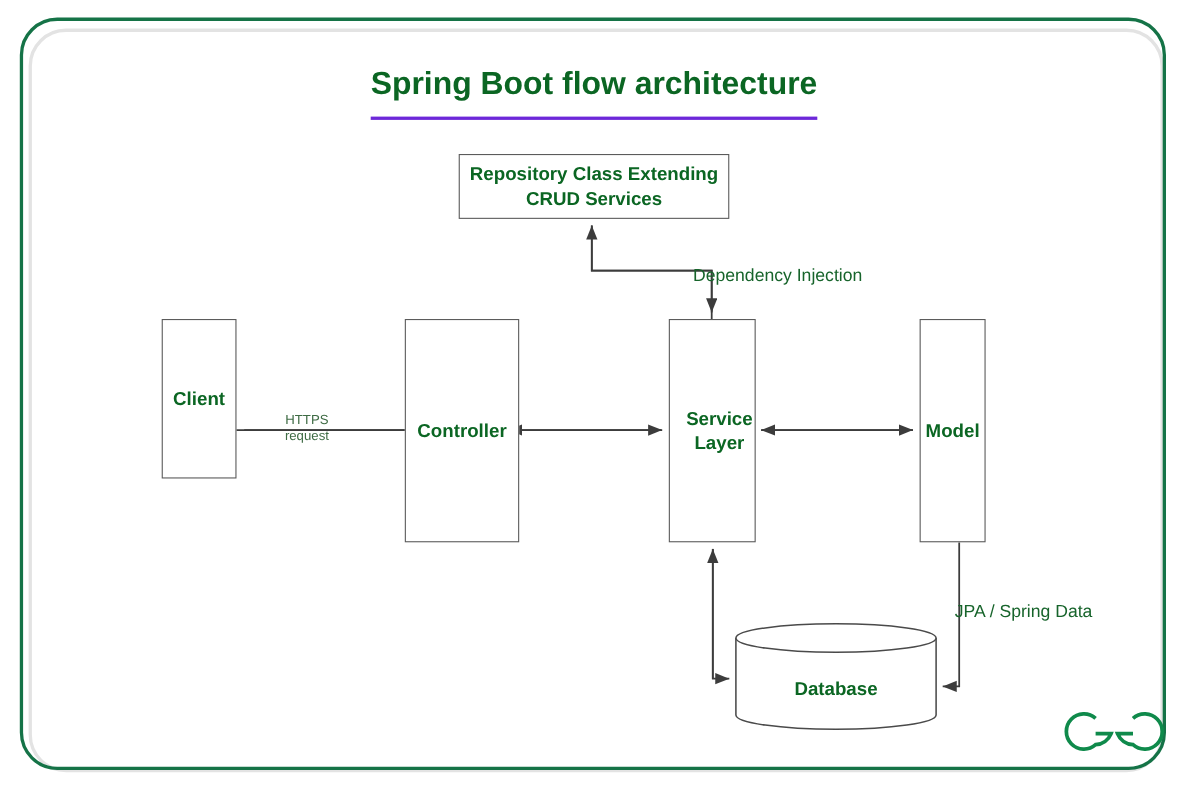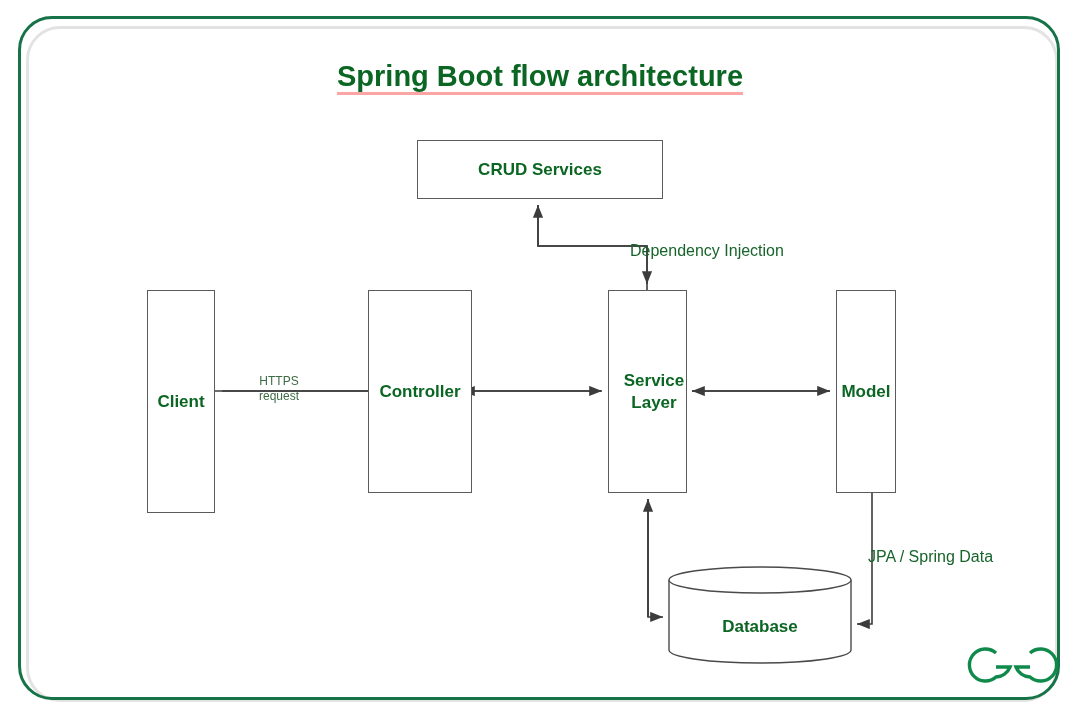--- a/index.html
+++ b/index.html
@@ -44,43 +44,43 @@
     left: 0;
     top: 60px;
     width: 1080px;
     text-align: center;
     font-size: 29px;
     font-weight: bold;
     color: #0b6623;
     letter-spacing: 0px;
   }
   .title span {
-    border-bottom: 3px solid #fca5a5;
-    padding-bottom: 0;
+    border-bottom: 3px solid #6d28d9;
+    padding-bottom: 14px;
   }
   
   .node {
     position: absolute;
     box-sizing: border-box;
     border: 1.6px solid #5b5b5b;
     background: #ffffff;
     display: flex;
     align-items: center;
     justify-content: center;
     text-align: center;
     color: #0b6623;
     font-weight: bold;
     font-size: 17px;
     line-height: 1.25;
   }
   #node-repository {
     left: 417px; top: 140px; width: 246px; height: 59px;
     font-size: 17px;
   }
-  #node-client     { left: 147px; top: 290px; width: 68px;  height: 223px; text-align: center; }
+  #node-client     { left: 147px; top: 290px; width: 68px;  height: 145px; text-align: center; }
   #node-controller { left: 368px; top: 290px; width: 104px;  height: 203px; }
   #node-service    { left: 608px; top: 290px; width: 79px;  height: 203px; padding-left: 13px; }
   #node-model      { left: 836px; top: 290px; width: 60px;  height: 203px; }
 
   
   #node-database {
     position: absolute;
     left: 669px;
     top: 567px;
     width: 182px;
@@ -185,20 +185,21 @@
     </g>
 
     <g>
       <path d="M669,580 L669,650 A91,13 0 0 0 851,650 L851,580" fill="#ffffff" stroke="#4a4a4a" stroke-width="1.4"></path>
       <ellipse cx="760" cy="580" rx="91" ry="13" fill="#ffffff" stroke="#4a4a4a" stroke-width="1.4"></ellipse>
     </g>
   </svg>
 
   <div class="node" id="node-repository">
     <div>
+      <div>Repository Class Extending</div>
       <div>CRUD Services</div>
     </div>
   </div>
 
   <div class="node" id="node-client">
     <span>Client</span>
   </div>
 
   <div class="node" id="node-controller">
     <span>Controller</span>

